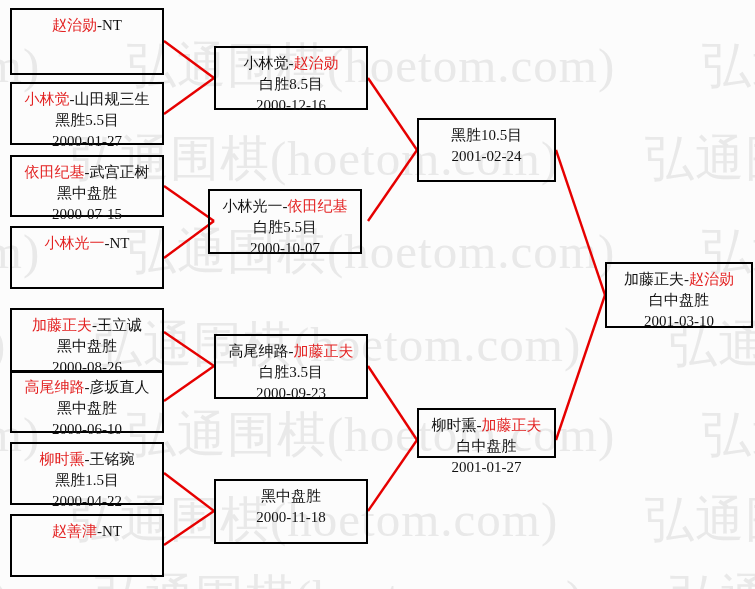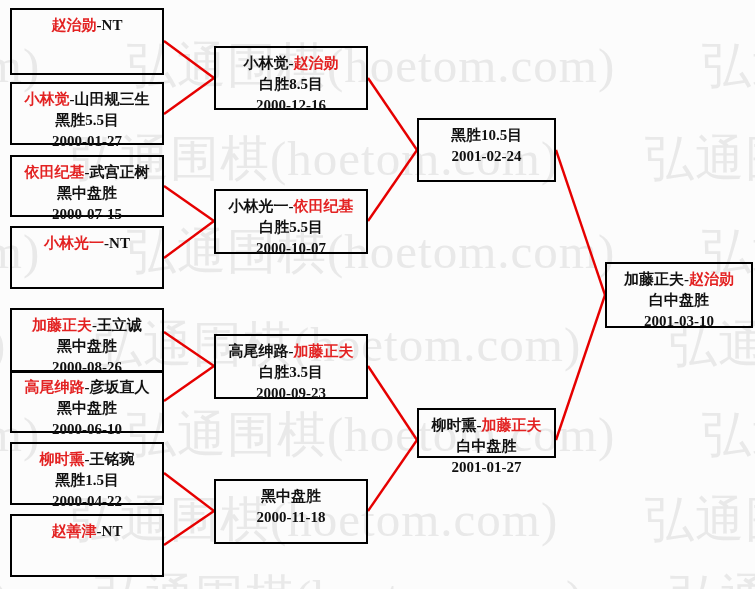--- a/index.html
+++ b/index.html
@@ -22,21 +22,20 @@
 
   
   #lines{position:absolute;left:0;top:0;z-index:1;pointer-events:none;}
 
   
   .box{
     position:absolute;z-index:2;box-sizing:border-box;
     border:2px solid #000;background:transparent;
     text-align:center;font-size:15px;line-height:21px;color:#111;
     padding-top:5px;
-    font-weight:bold;
   }
   .players{white-space:nowrap;}
   .r{color:#e32222;}
   .k{color:#111;}
   .res{color:#111;}
 </style>
 </head>
 <body>
 
 <div id="stage">
@@ -143,21 +142,21 @@
     <div class="res"></div>
     <div class="res"></div>
   </div>
 
   <div class="box" style="left:214px;top:46px;width:154px;height:64px">
     <div class="players"><span class="k">小林觉</span><span class="k">-</span><span class="r">赵治勋</span></div>
     <div class="res">白胜8.5目</div>
     <div class="res">2000-12-16</div>
   </div>
 
-  <div class="box" style="left:214px;top:189px;width:154px;height:65px">
+  <div class="box" style="left:208px;top:189px;width:154px;height:65px">
     <div class="players"><span class="k">小林光一</span><span class="k">-</span><span class="r">依田纪基</span></div>
     <div class="res">白胜5.5目</div>
     <div class="res">2000-10-07</div>
   </div>
 
   <div class="box" style="left:214px;top:334px;width:154px;height:65px">
     <div class="players"><span class="k">高尾绅路</span><span class="k">-</span><span class="r">加藤正夫</span></div>
     <div class="res">白胜3.5目</div>
     <div class="res">2000-09-23</div>
   </div>

